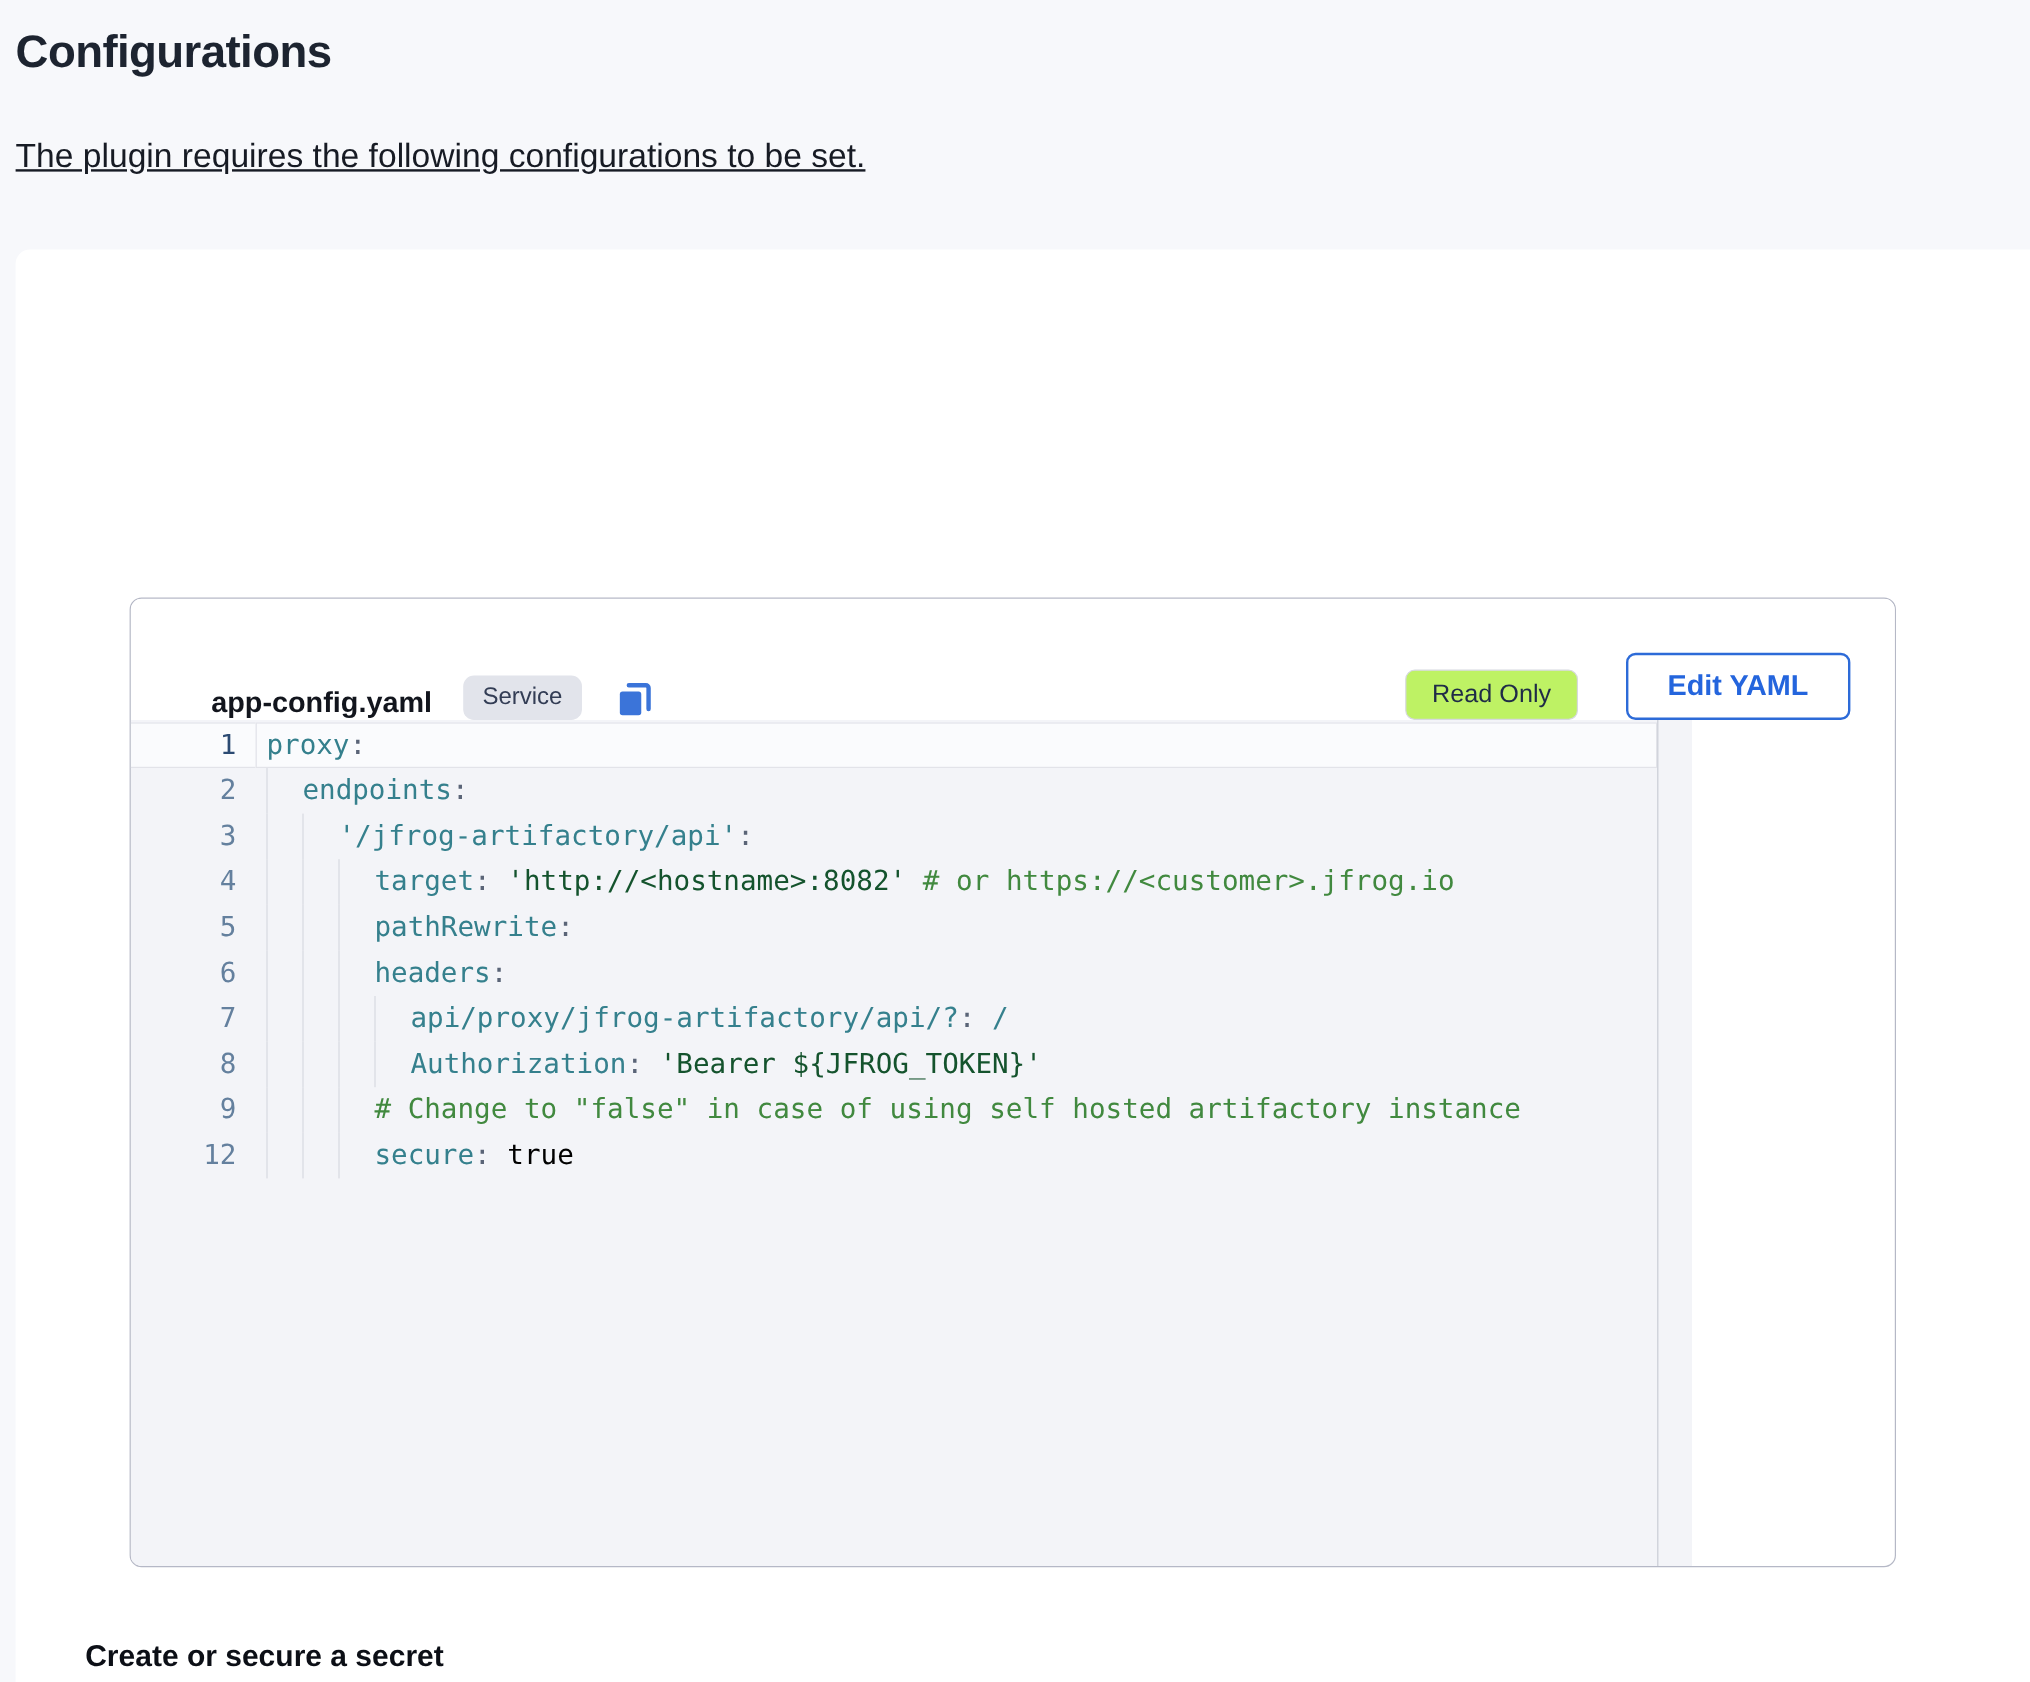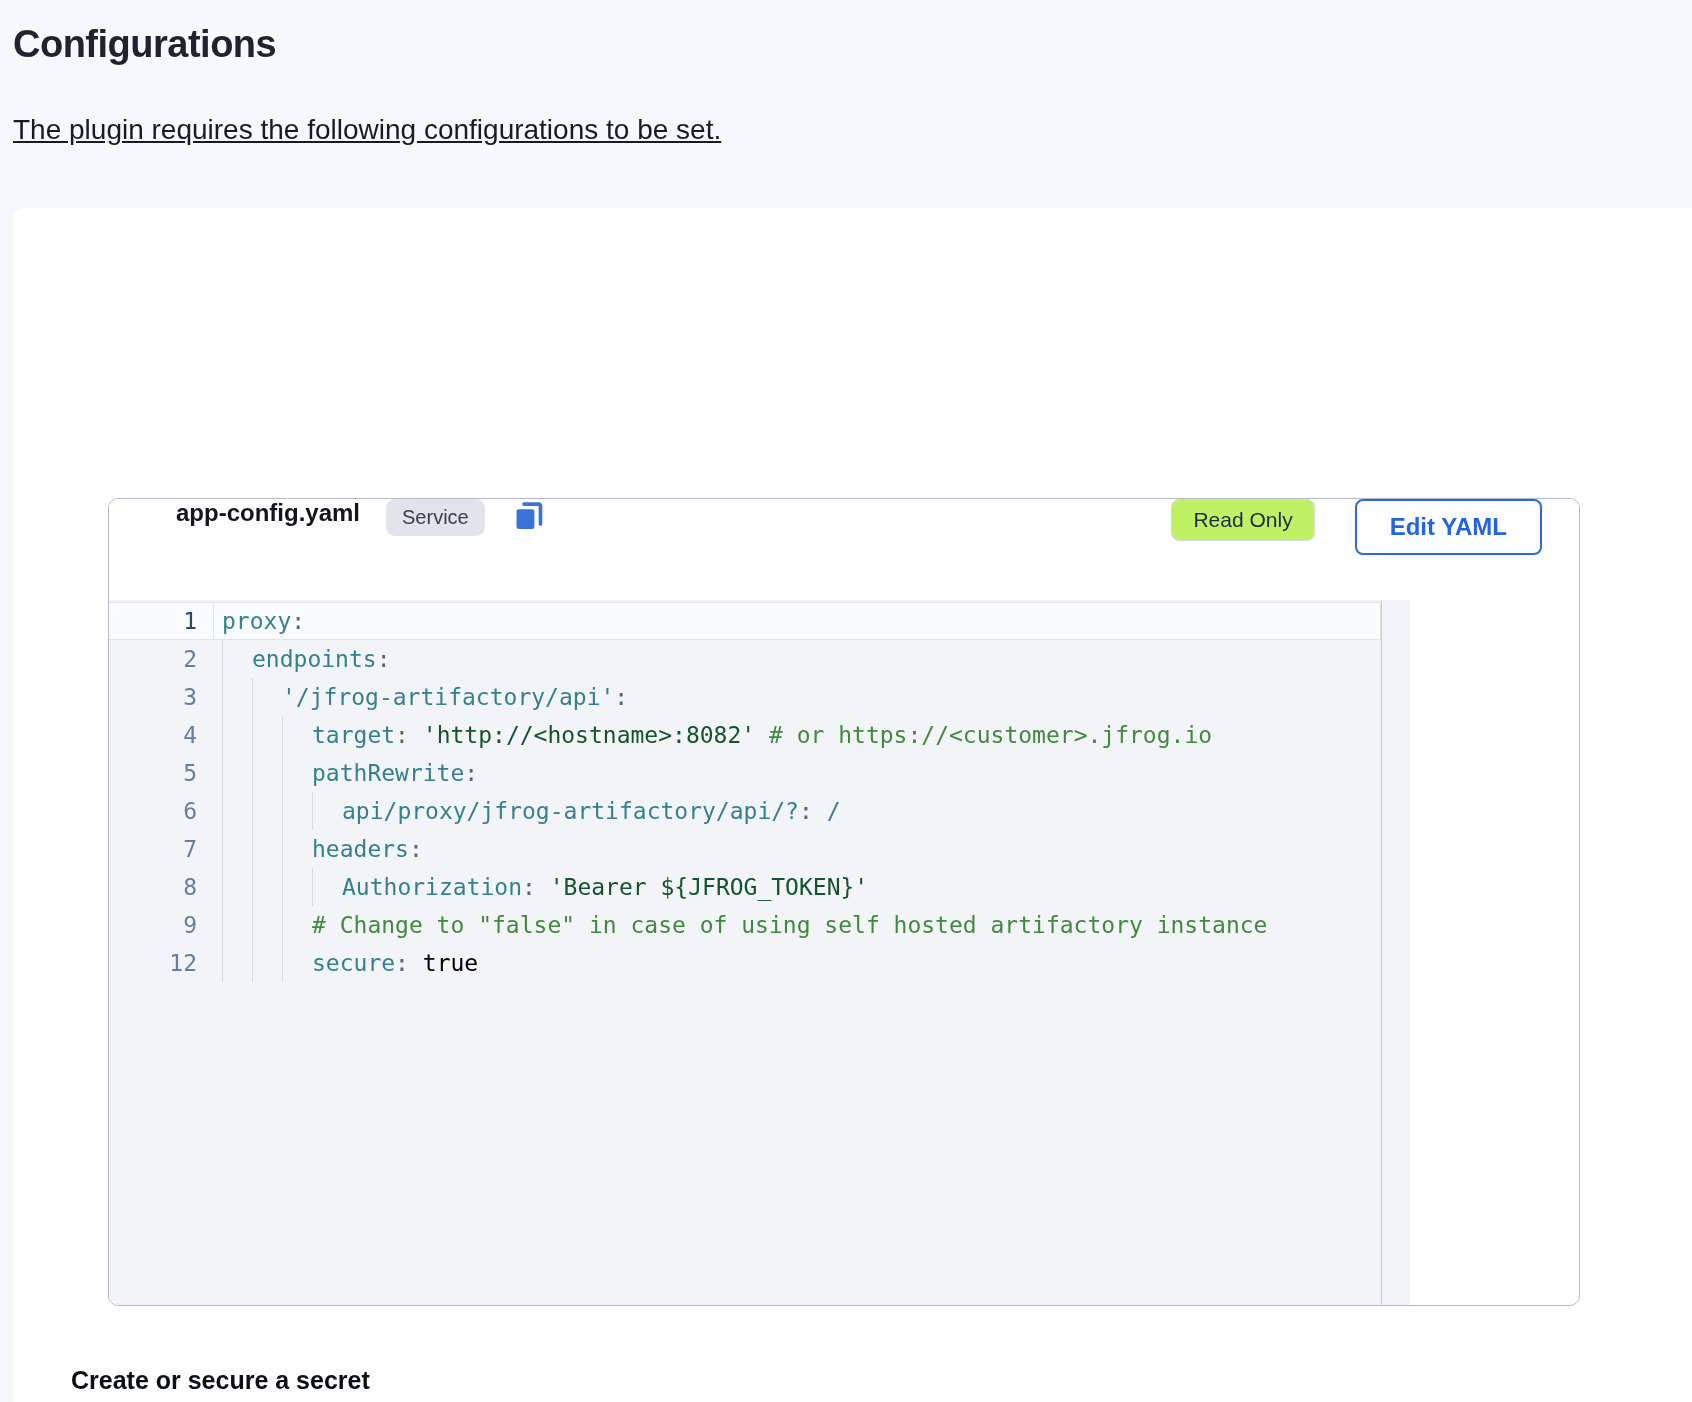--- a/index.html
+++ b/index.html
@@ -6,21 +6,21 @@
   html,body { width:1692px; height:1402px; }
   body { font-family:"Liberation Sans", sans-serif; background:#f7f8fb; position:relative; overflow:hidden; }
 
   .page-title { position:absolute; left:13px; top:22px; font-size:38px; line-height:44px; font-weight:800; color:#1d2430; letter-spacing:-0.5px; }
   .page-subtitle { position:absolute; left:13px; top:114px; font-size:28px; color:#171b24;text-decoration:underline; }
 
   .panel { position:absolute; left:13px; top:208px; width:1679px; height:1194px; background:#ffffff; border-radius:12px 0 0 0; }
 
   .editor-card { position:absolute; left:95px; top:290px; width:1472px; height:808px; background:#ffffff; border:1.5px solid #b5b8c6; border-radius:10px; overflow:hidden; }
 
-  .card-header { position:absolute; left:0; top:0; right:0; height:101px; display:flex; align-items:flex-start; padding:0 37px 0 67px; background:#ffffff; }
+  .card-header { position:absolute; left:0; top:0; right:0; height:101px; display:flex; align-items:flex-end; padding:0 37px 0 67px; background:#ffffff; }
   .filename { font-size:24px; font-weight:700; color:#12151d; }
   .badge { margin-left:26px; background:#e2e4eb; color:#333d55; font-size:20px; padding:7px 16px; border-radius:9px; }
   .copy-btn { margin-left:27px; background:none; border:none; cursor:pointer; display:flex; align-items:center; }
   .spacer { flex:1; }
   .btn-readonly { font-family:inherit; font-size:21px; color:#1f2b47; background:#bef264; border:1.5px solid #d6d8df; border-radius:8px; padding:8px 21px; margin-right:40px; }
   .btn-edit { font-family:inherit; font-size:24px; font-weight:700; color:#2465dd; background:#ffffff; border:2px solid #2d6bd8; border-radius:8px; padding:12px 33px; }
 
   .code-block { position:absolute; left:0; top:101px; width:1301px; height:705px; background:#f3f4f8; font-family:"DejaVu Sans Mono", monospace; font-size:23px; }
   .scroll-gutter { position:absolute; top:0; bottom:0; left:1272px; width:29px; border-left:1px solid #c9ccd5; background:#f3f4f8; }
   .active-gutter { position:absolute; left:0; top:2px; width:104px; height:38px; background:#fafbfd; border-top:1px solid #e2e3e9; border-bottom:1px solid #e2e3e9; }
@@ -79,22 +79,22 @@
           <div class="gut-num">8</div>
           <div class="gut-num">9</div>
           <div class="gut-num">12</div>
         </div>
       <div class="code-lines">
           <div class="code-line"><span class="tk-key">proxy</span><span class="tk-punc">:</span></div>
           <div class="code-line"><span class="ind"></span><span class="tk-key">endpoints</span><span class="tk-punc">:</span></div>
           <div class="code-line"><span class="ind"></span><span class="ind"></span><span class="tk-key">'/jfrog-artifactory/api'</span><span class="tk-punc">:</span></div>
           <div class="code-line"><span class="ind"></span><span class="ind"></span><span class="ind"></span><span class="tk-key">target</span><span class="tk-punc">: </span><span class="tk-str">'http://&lt;hostname&gt;:8082'</span><span class="tk-plain"> </span><span class="tk-com"># or https://&lt;customer&gt;.jfrog.io</span></div>
           <div class="code-line"><span class="ind"></span><span class="ind"></span><span class="ind"></span><span class="tk-key">pathRewrite</span><span class="tk-punc">:</span></div>
+          <div class="code-line"><span class="ind"></span><span class="ind"></span><span class="ind"></span><span class="tk-key">headers</span><span class="tk-punc">:</span></div>
           <div class="code-line"><span class="ind"></span><span class="ind"></span><span class="ind"></span><span class="ind"></span><span class="tk-key">api/proxy/jfrog-artifactory/api/?</span><span class="tk-punc">: </span><span class="tk-key">/</span></div>
-          <div class="code-line"><span class="ind"></span><span class="ind"></span><span class="ind"></span><span class="tk-key">headers</span><span class="tk-punc">:</span></div>
           <div class="code-line"><span class="ind"></span><span class="ind"></span><span class="ind"></span><span class="ind"></span><span class="tk-key">Authorization</span><span class="tk-punc">: </span><span class="tk-str">'Bearer ${JFROG_TOKEN}'</span></div>
           <div class="code-line"><span class="ind"></span><span class="ind"></span><span class="ind"></span><span class="tk-com"># Change to "false" in case of using self hosted artifactory instance</span></div>
           <div class="code-line"><span class="ind"></span><span class="ind"></span><span class="ind"></span><span class="tk-key">secure</span><span class="tk-punc">: </span><span class="tk-bool">true</span></div>
         </div>
       <div class="scroll-gutter"></div>
     </div>
 
   </div>
 
   <h2 class="secret-heading">Create or secure a secret</h2>

